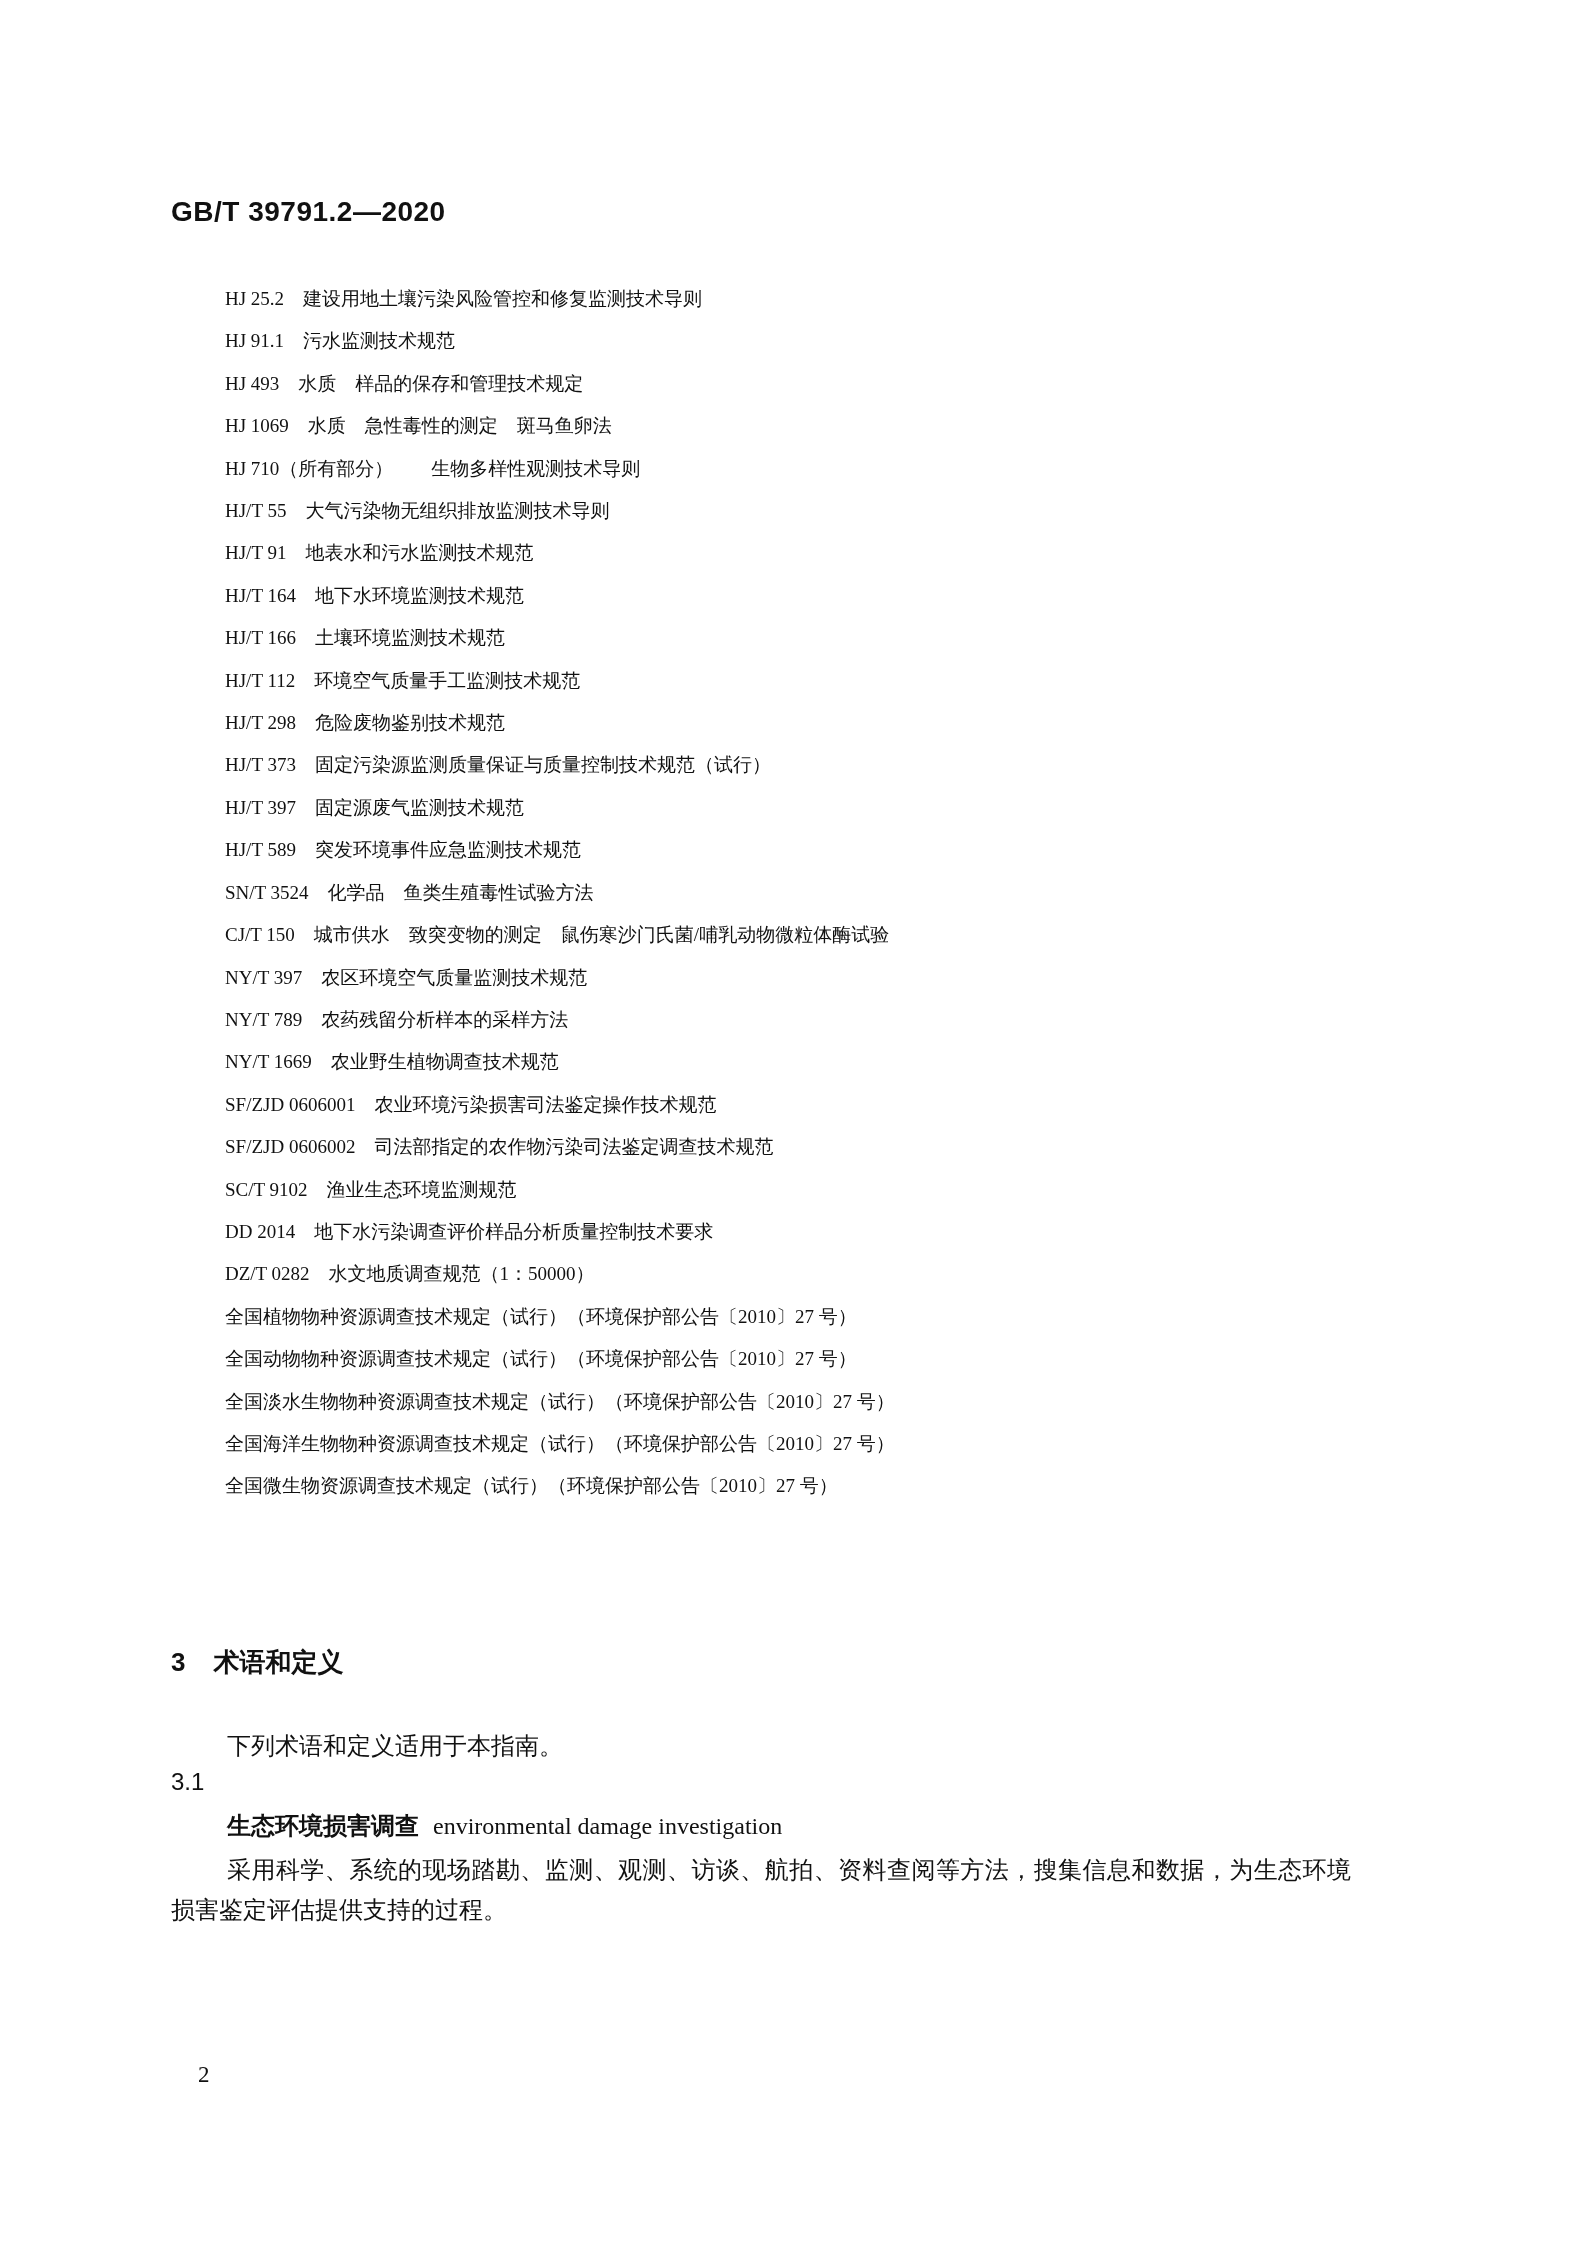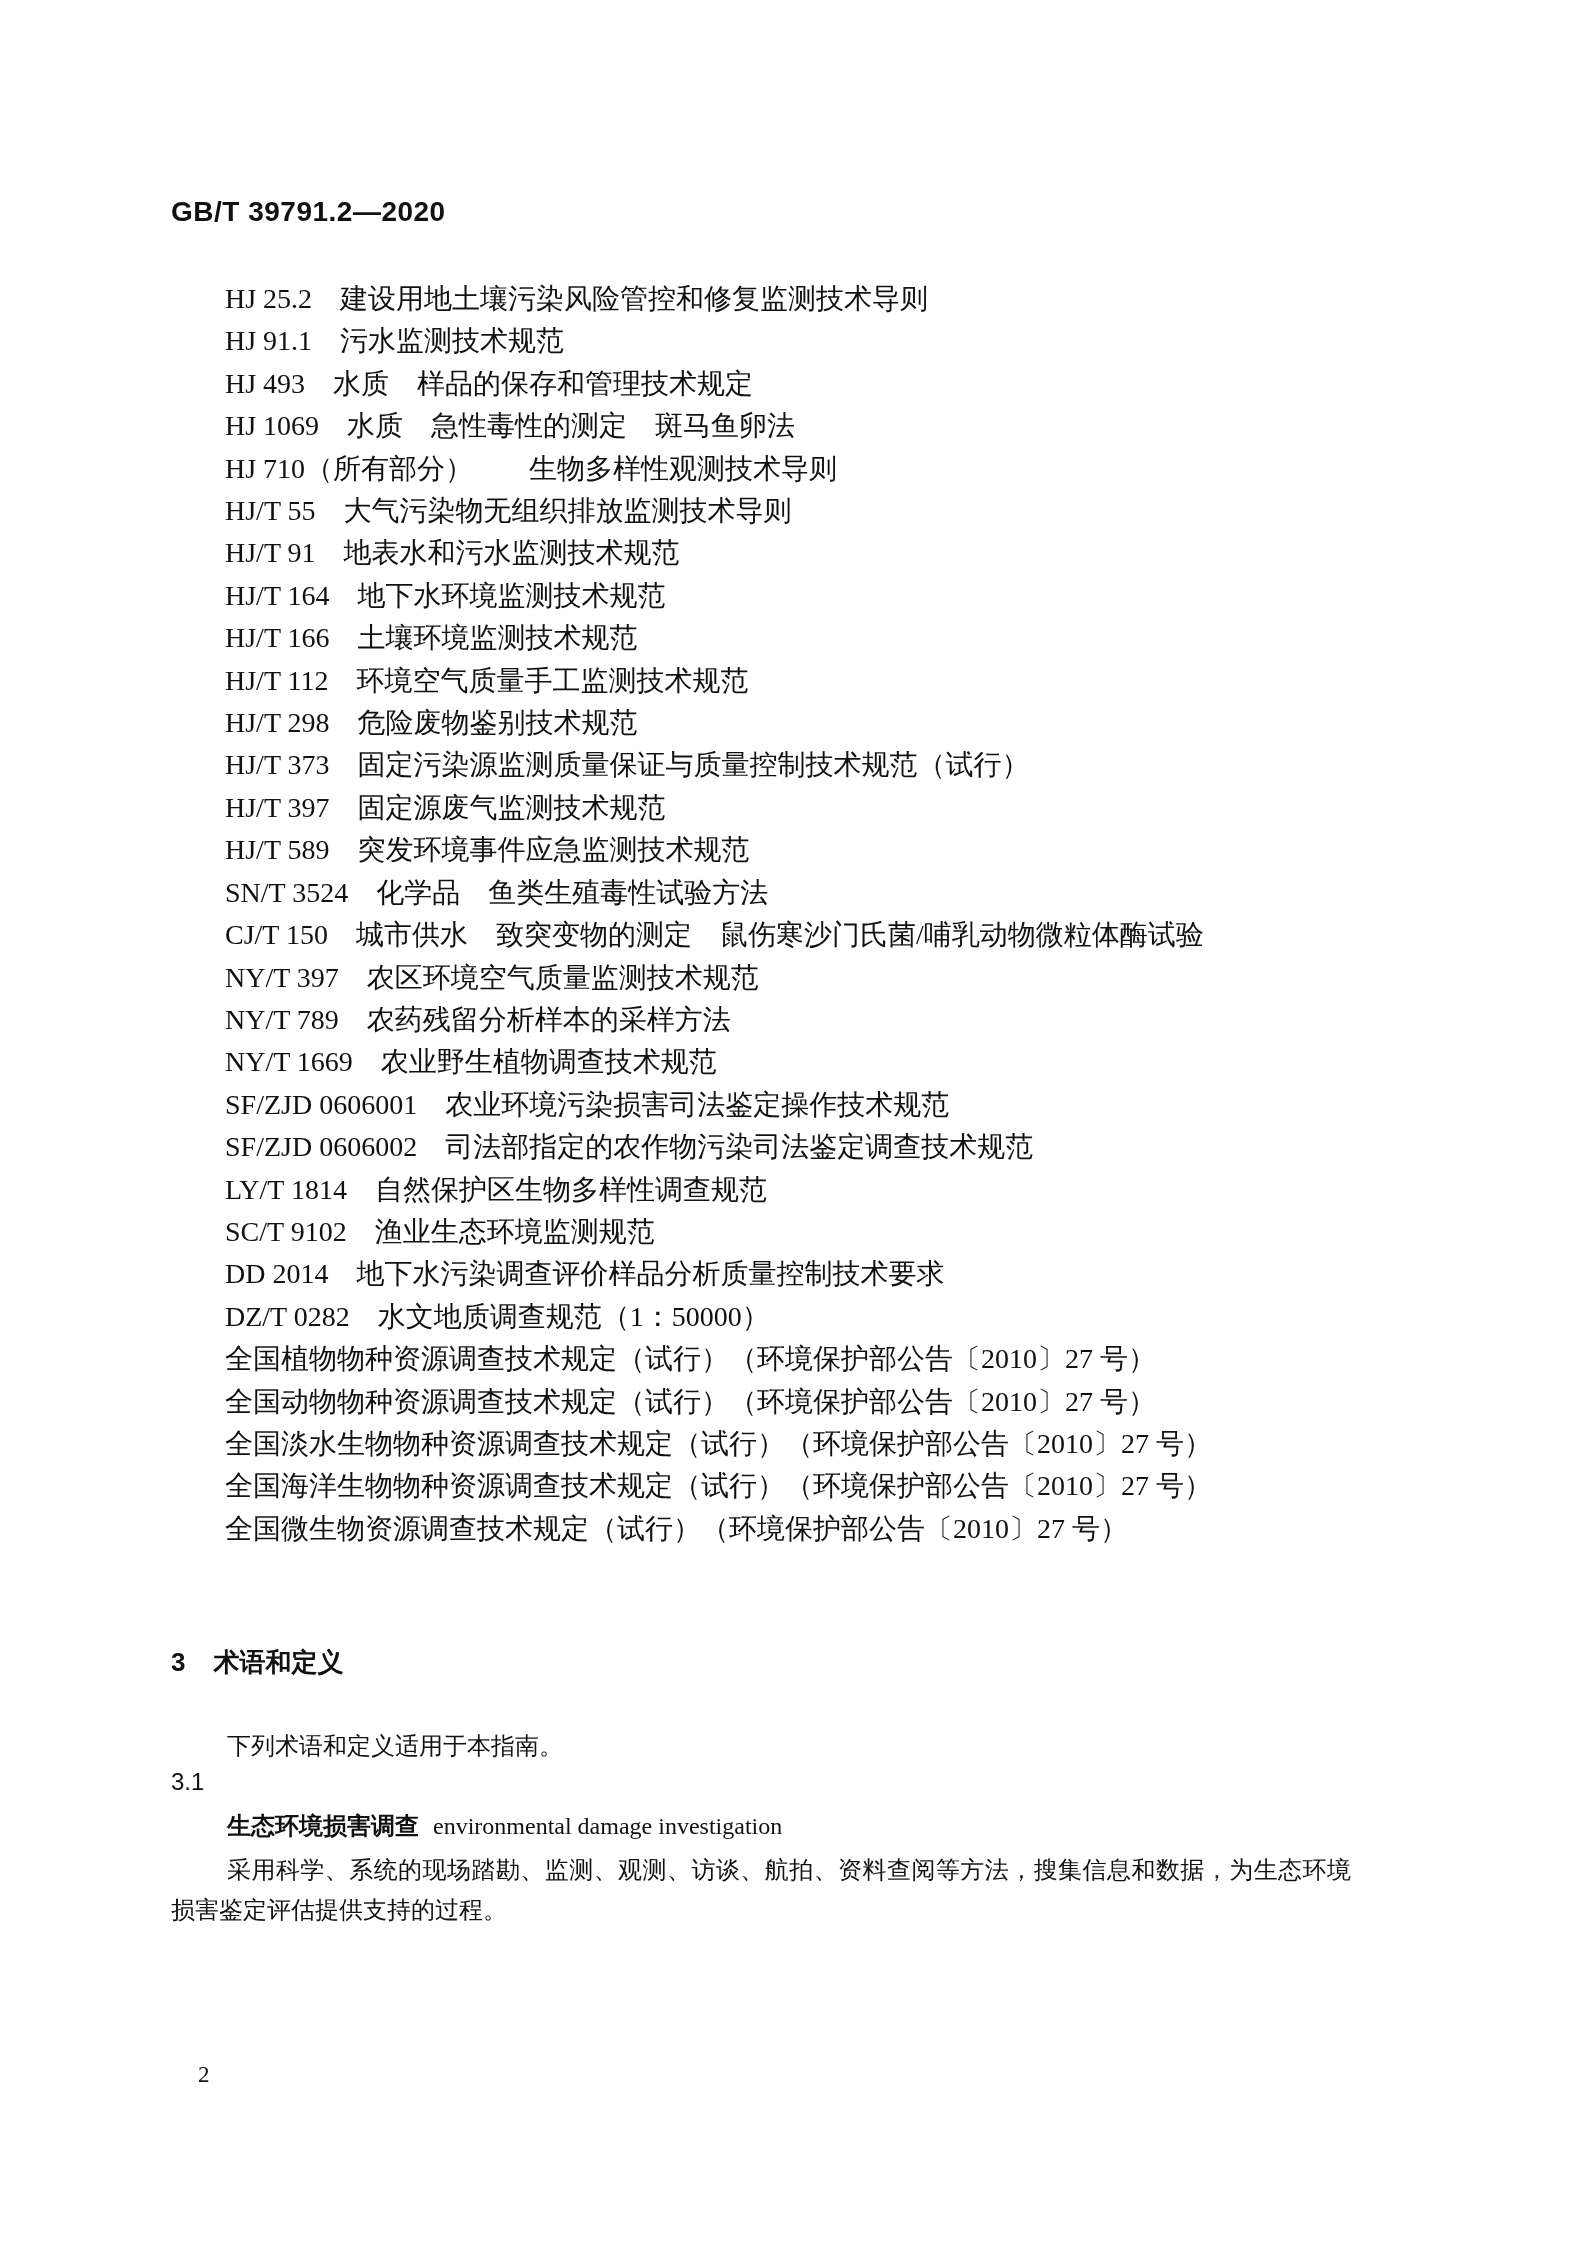--- a/index.html
+++ b/index.html
@@ -23,21 +23,21 @@
     font-family: "Liberation Sans", "DejaVu Sans", sans-serif;
     font-weight: 600;
     font-size: 28px;
     letter-spacing: 0.5px;
     white-space: nowrap;
   }
   .ref-list {
     position: absolute;
     top: 278px;
     left: 225px;
-    font-size: 28px;
+    font-size: 19px;
     line-height: 42.4px;
     white-space: nowrap;
   }
   .section-heading {
     position: absolute;
     top: 1645px;
     left: 171px;
     font-family: "Liberation Sans", "DejaVu Sans", sans-serif;
     font-weight: 600;
     font-size: 26px;
@@ -119,21 +119,20 @@
       <div class="ref-item">HJ/T 373　固定污染源监测质量保证与质量控制技术规范（试行）</div>
       <div class="ref-item">HJ/T 397　固定源废气监测技术规范</div>
       <div class="ref-item">HJ/T 589　突发环境事件应急监测技术规范</div>
       <div class="ref-item">SN/T 3524　化学品　鱼类生殖毒性试验方法</div>
       <div class="ref-item">CJ/T 150　城市供水　致突变物的测定　鼠伤寒沙门氏菌/哺乳动物微粒体酶试验</div>
       <div class="ref-item">NY/T 397　农区环境空气质量监测技术规范</div>
       <div class="ref-item">NY/T 789　农药残留分析样本的采样方法</div>
       <div class="ref-item">NY/T 1669　农业野生植物调查技术规范</div>
       <div class="ref-item">SF/ZJD 0606001　农业环境污染损害司法鉴定操作技术规范</div>
       <div class="ref-item">SF/ZJD 0606002　司法部指定的农作物污染司法鉴定调查技术规范</div>
-      <div class="ref-item">LY/T 1814　自然保护区生物多样性调查规范</div>
       <div class="ref-item">SC/T 9102　渔业生态环境监测规范</div>
       <div class="ref-item">DD 2014　地下水污染调查评价样品分析质量控制技术要求</div>
       <div class="ref-item">DZ/T 0282　水文地质调查规范（1：50000）</div>
       <div class="ref-item">全国植物物种资源调查技术规定（试行）（环境保护部公告〔2010〕27 号）</div>
       <div class="ref-item">全国动物物种资源调查技术规定（试行）（环境保护部公告〔2010〕27 号）</div>
       <div class="ref-item">全国淡水生物物种资源调查技术规定（试行）（环境保护部公告〔2010〕27 号）</div>
       <div class="ref-item">全国海洋生物物种资源调查技术规定（试行）（环境保护部公告〔2010〕27 号）</div>
       <div class="ref-item">全国微生物资源调查技术规定（试行）（环境保护部公告〔2010〕27 号）</div>
     </div>
 

